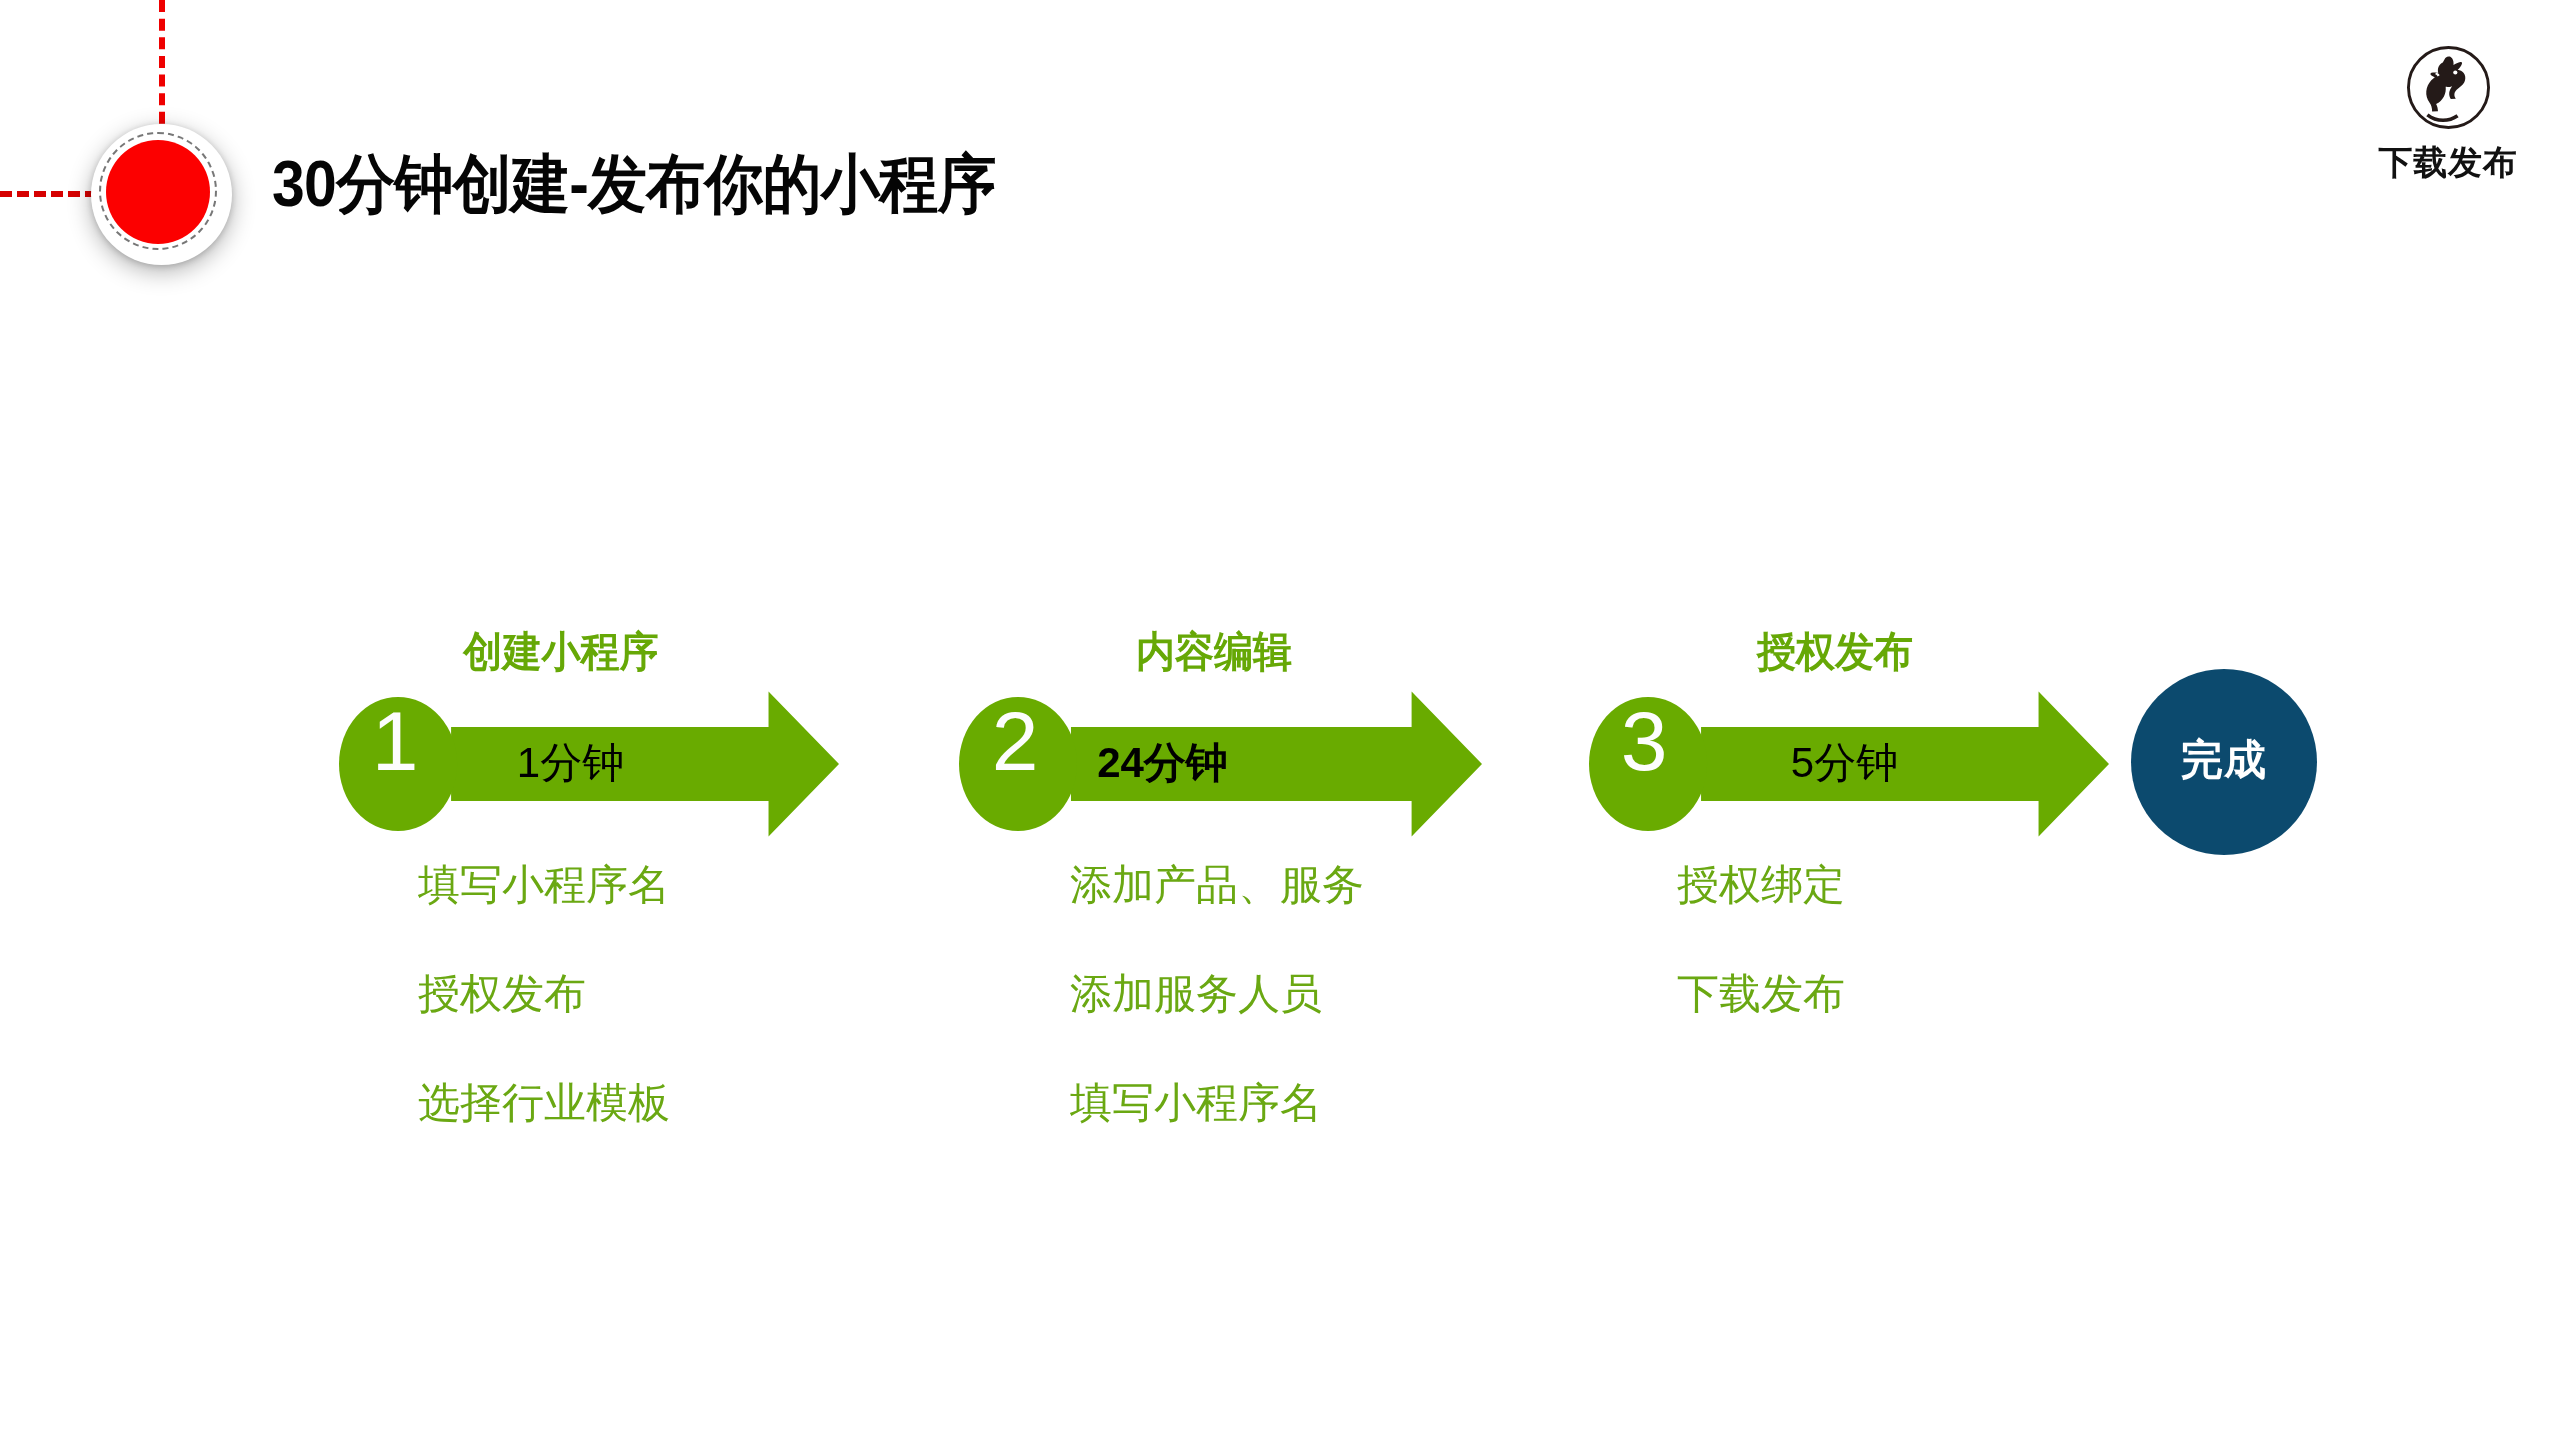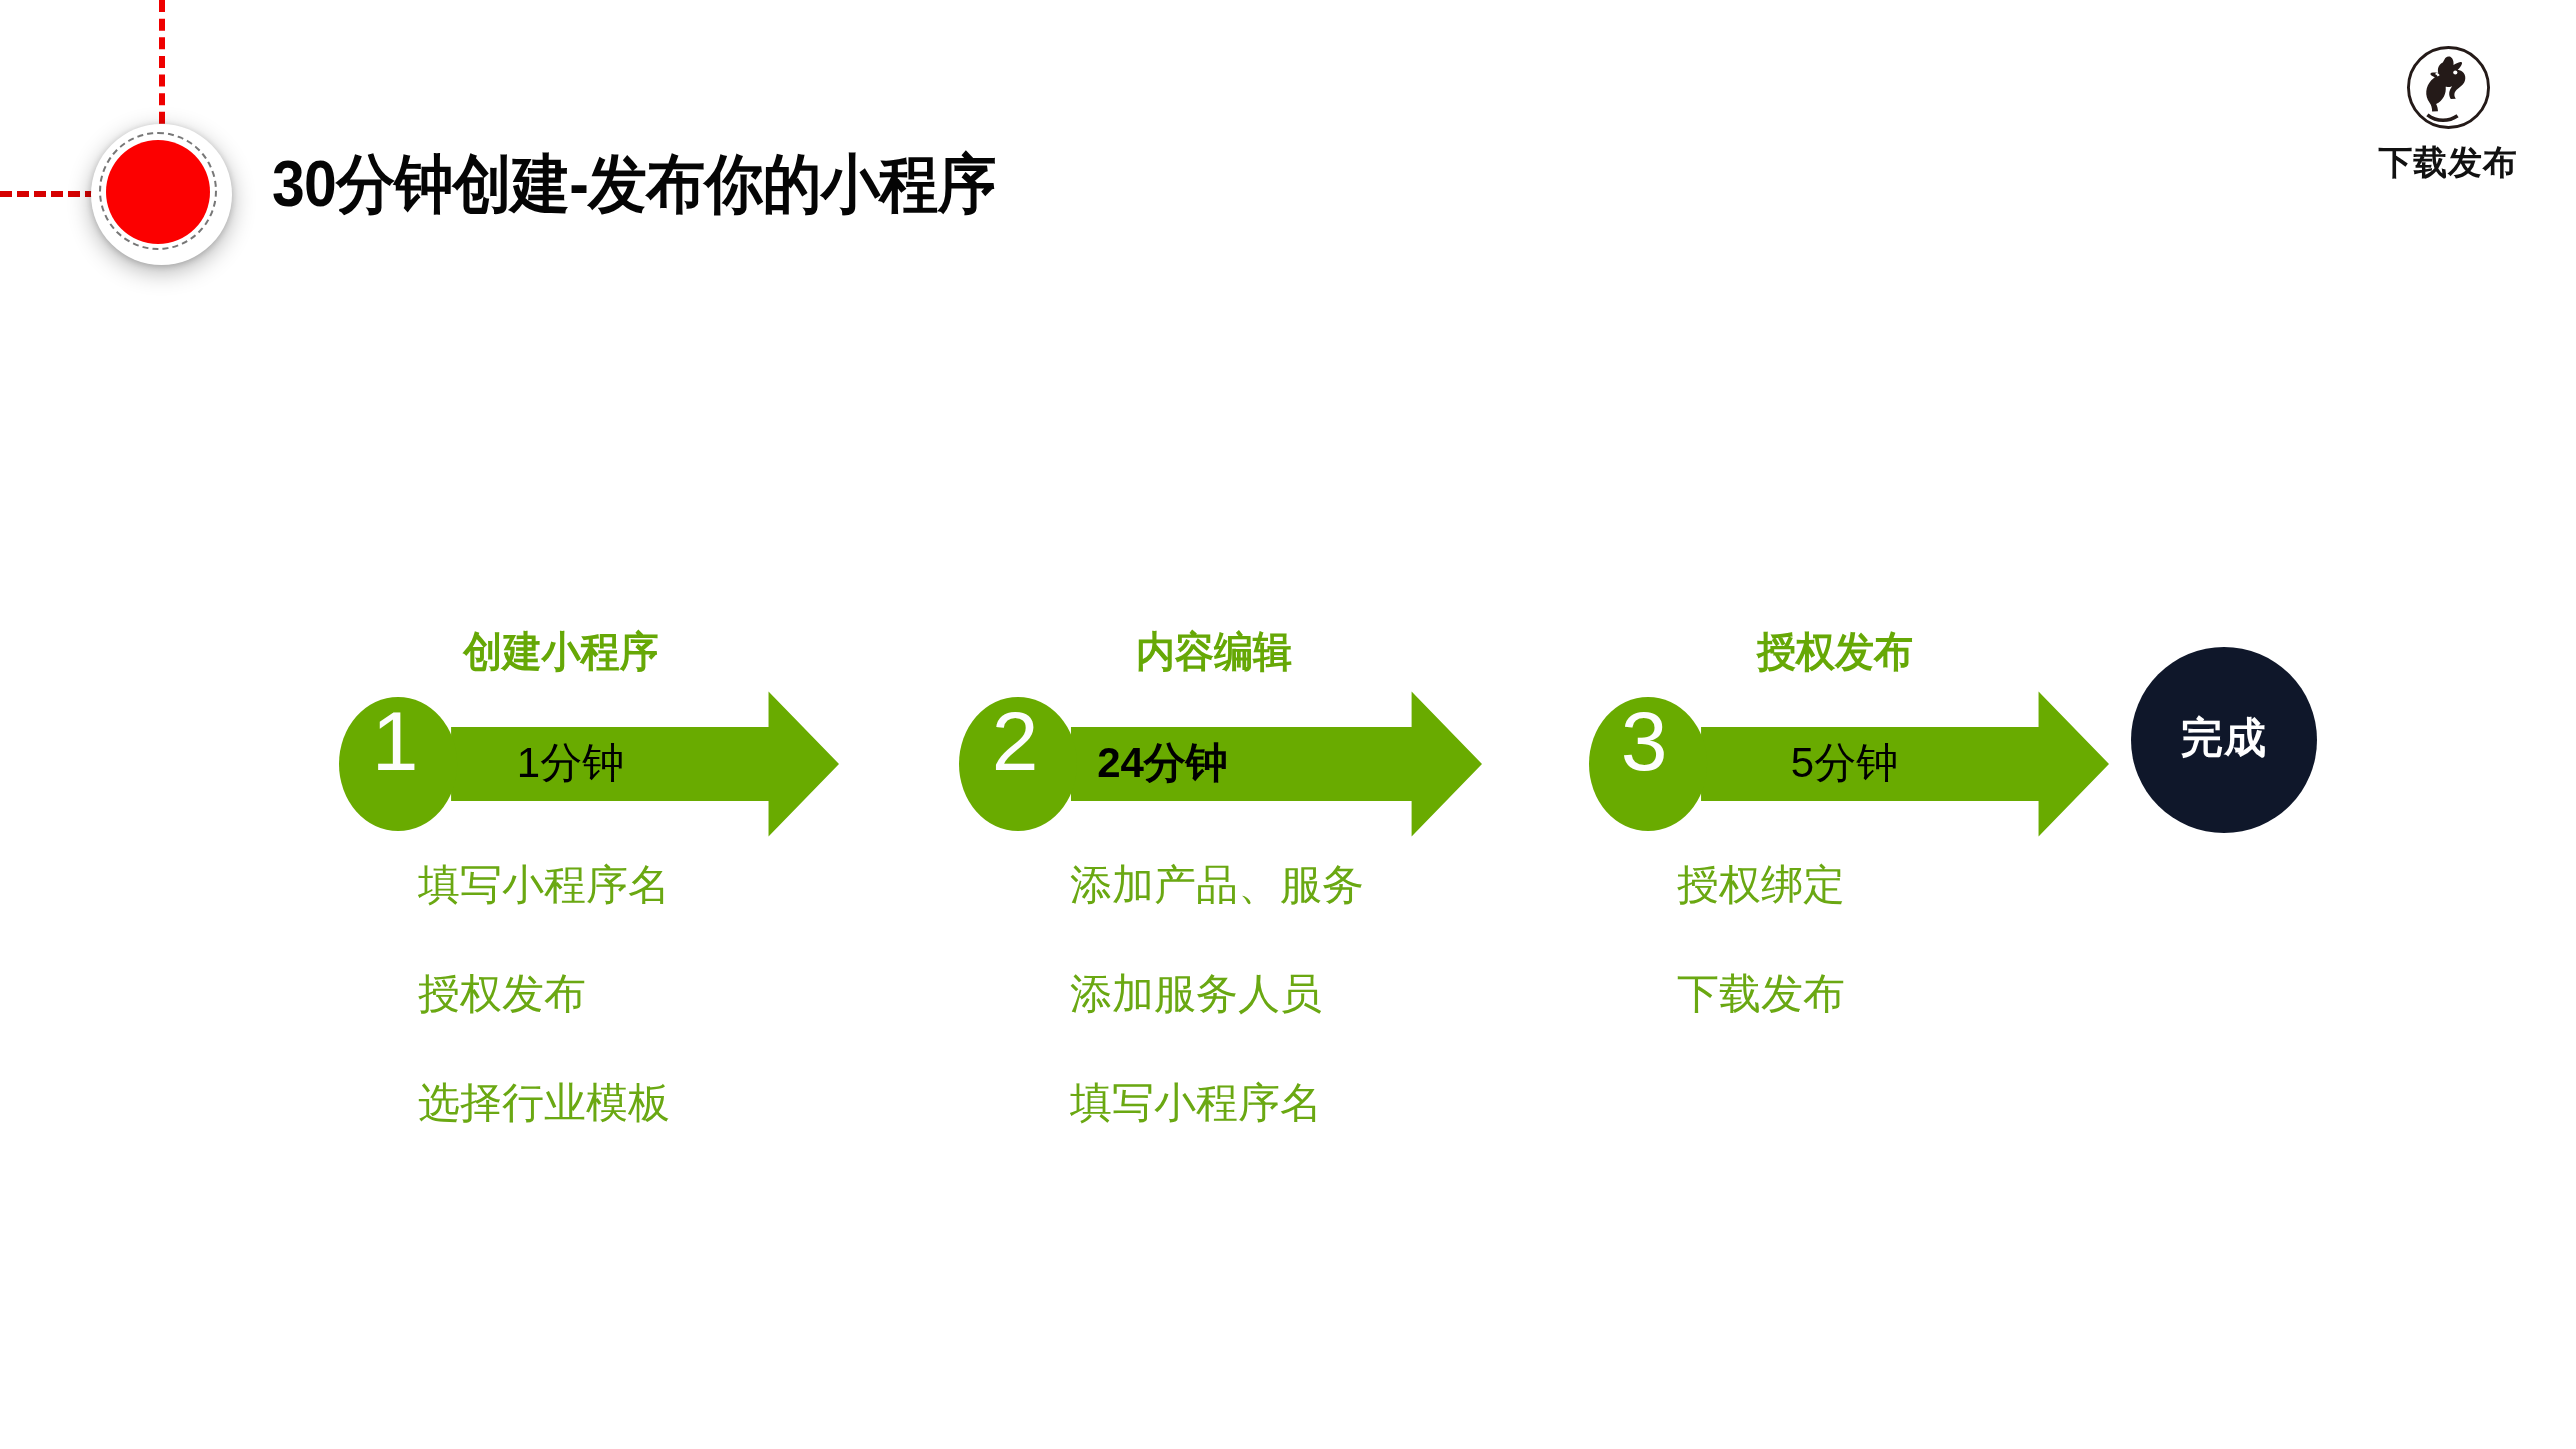--- a/index.html
+++ b/index.html
@@ -169,25 +169,25 @@
     line-height: 1;
     margin-bottom: 67px;
     white-space: nowrap;
     font-weight: 400;
   }
 
   
   #finish-node {
     position: absolute;
     left: 2131px;
-    top: 647px;
+    top: 669px;
     width: 186px;
     height: 186px;
     border-radius: 50%;
-    background: #0f172a;
+    background: #0c4a6e;
   }
   #finish-node .finish-label {
     position: absolute;
     left: 0;
     right: 0;
     top: 63px;
     text-align: center;
     font-size: 42px;
     font-weight: 700;
     color: #ffffff;

